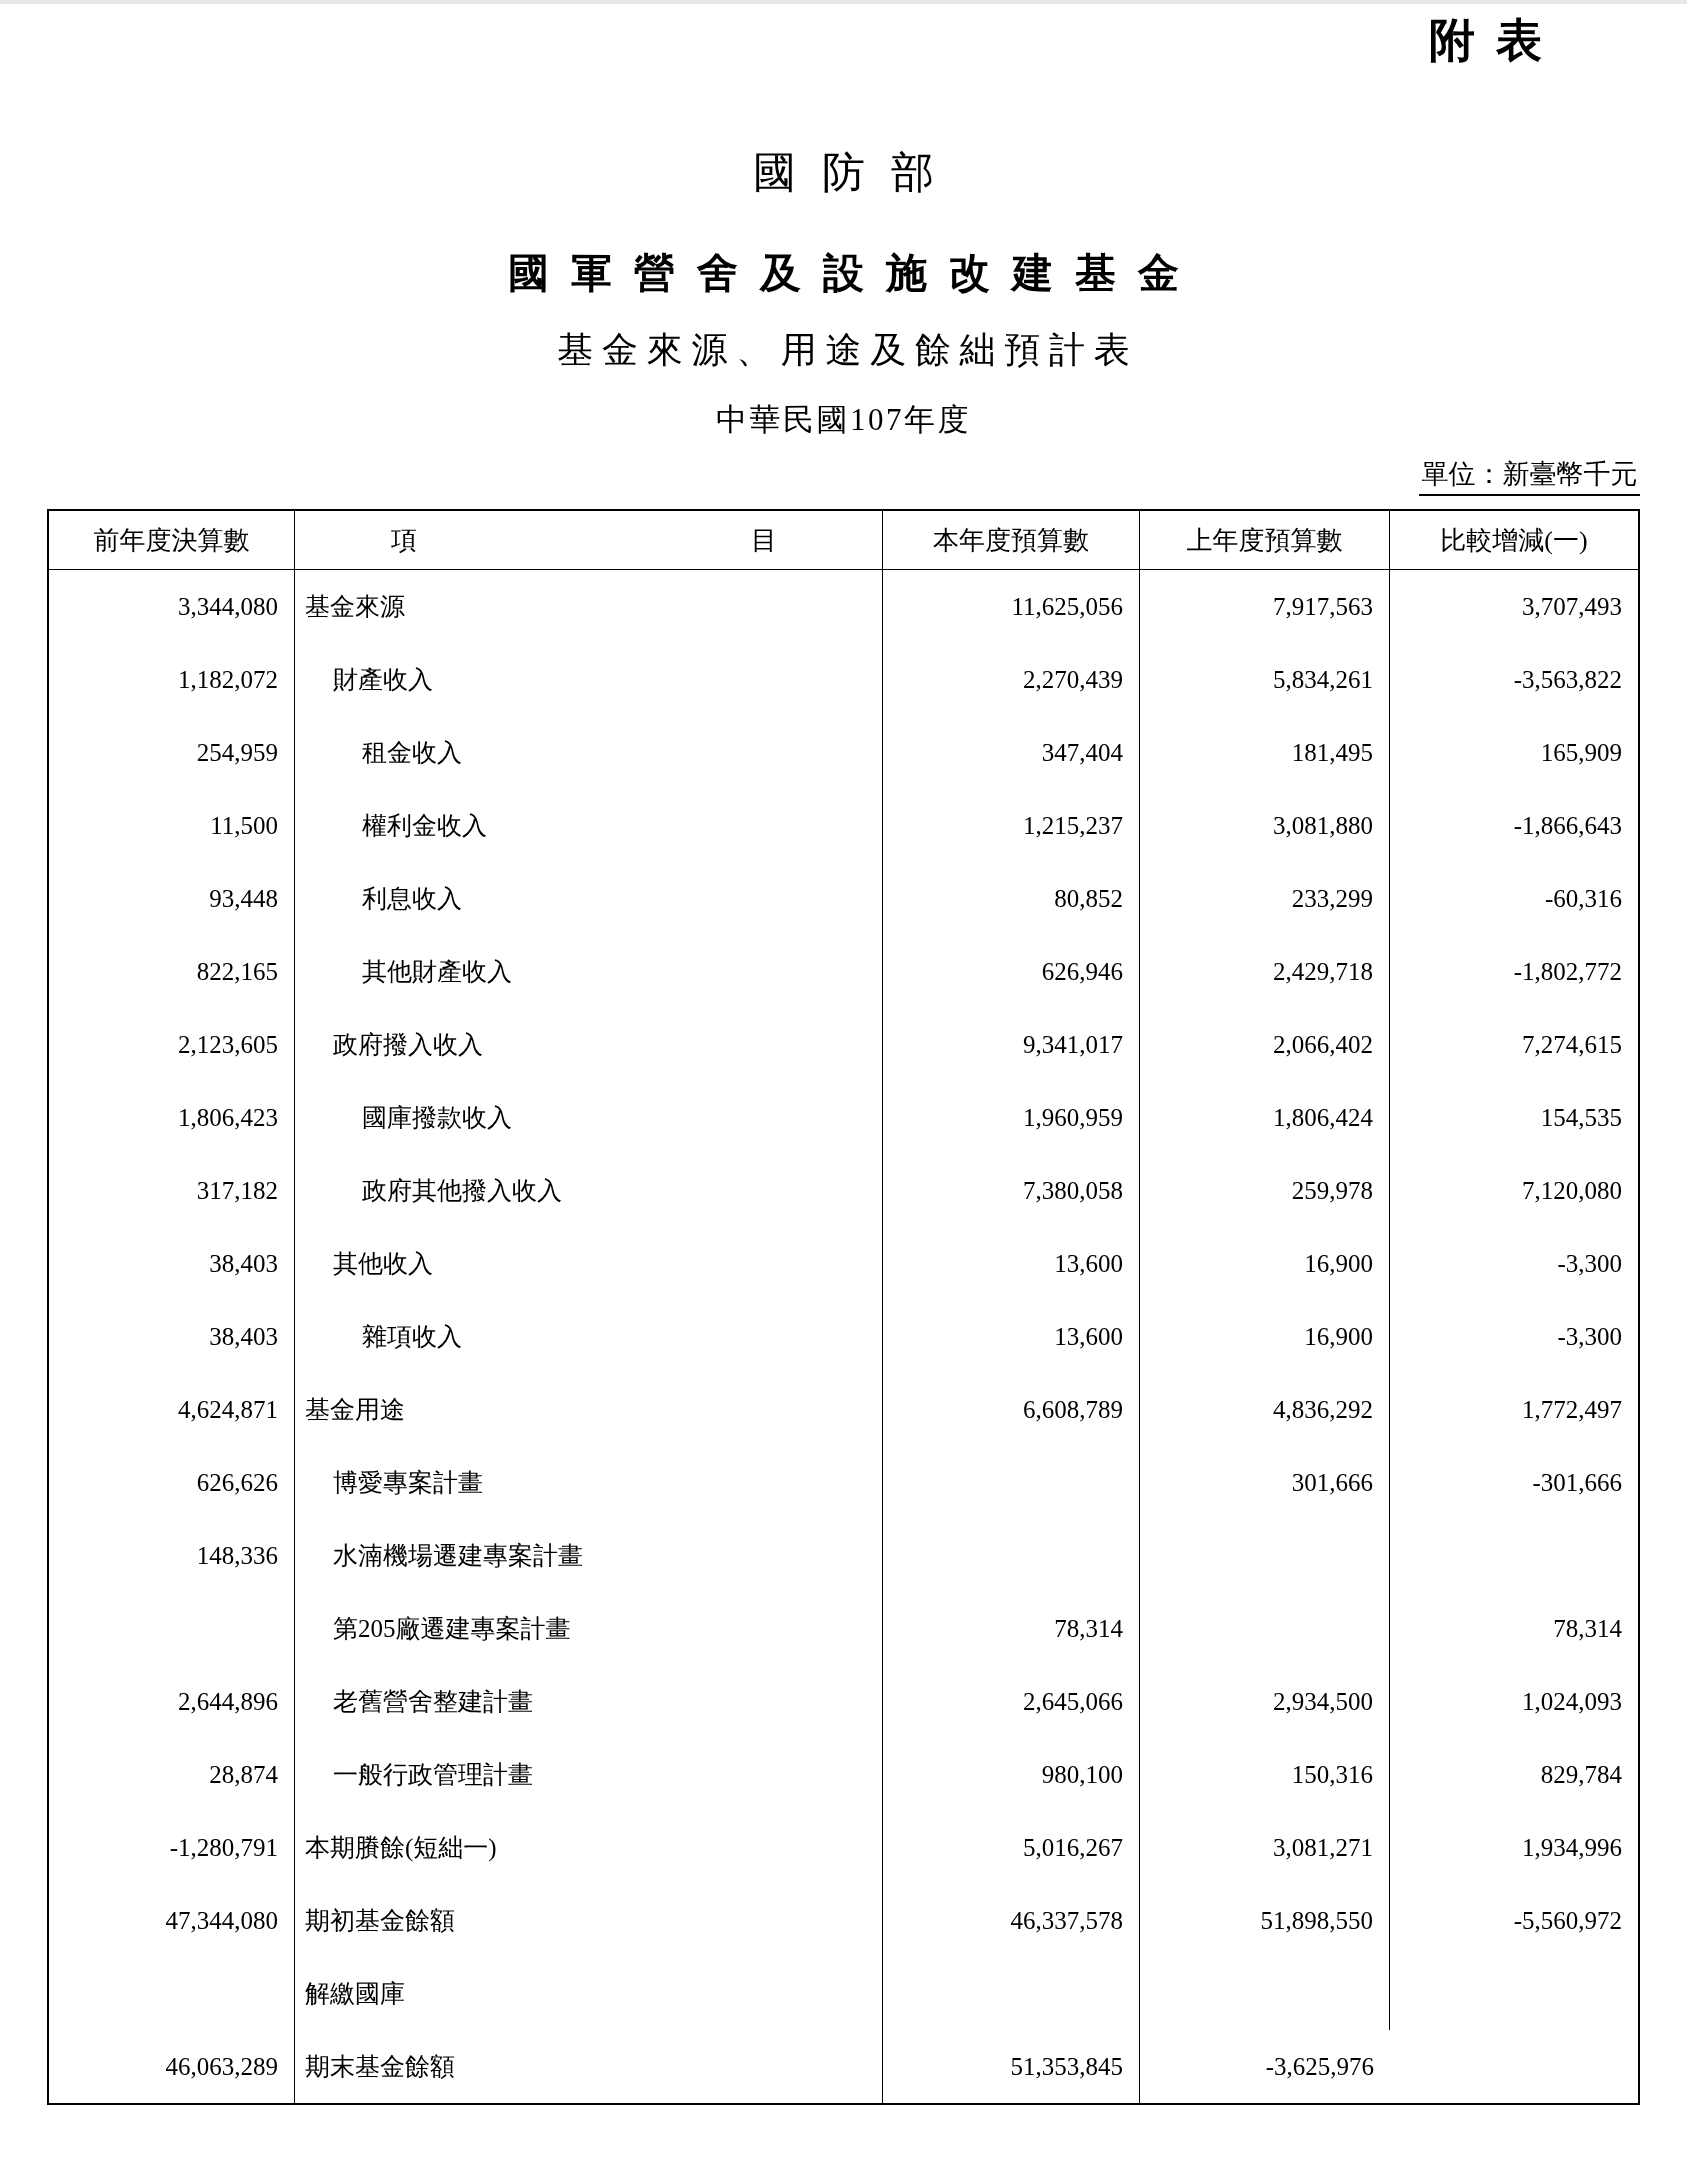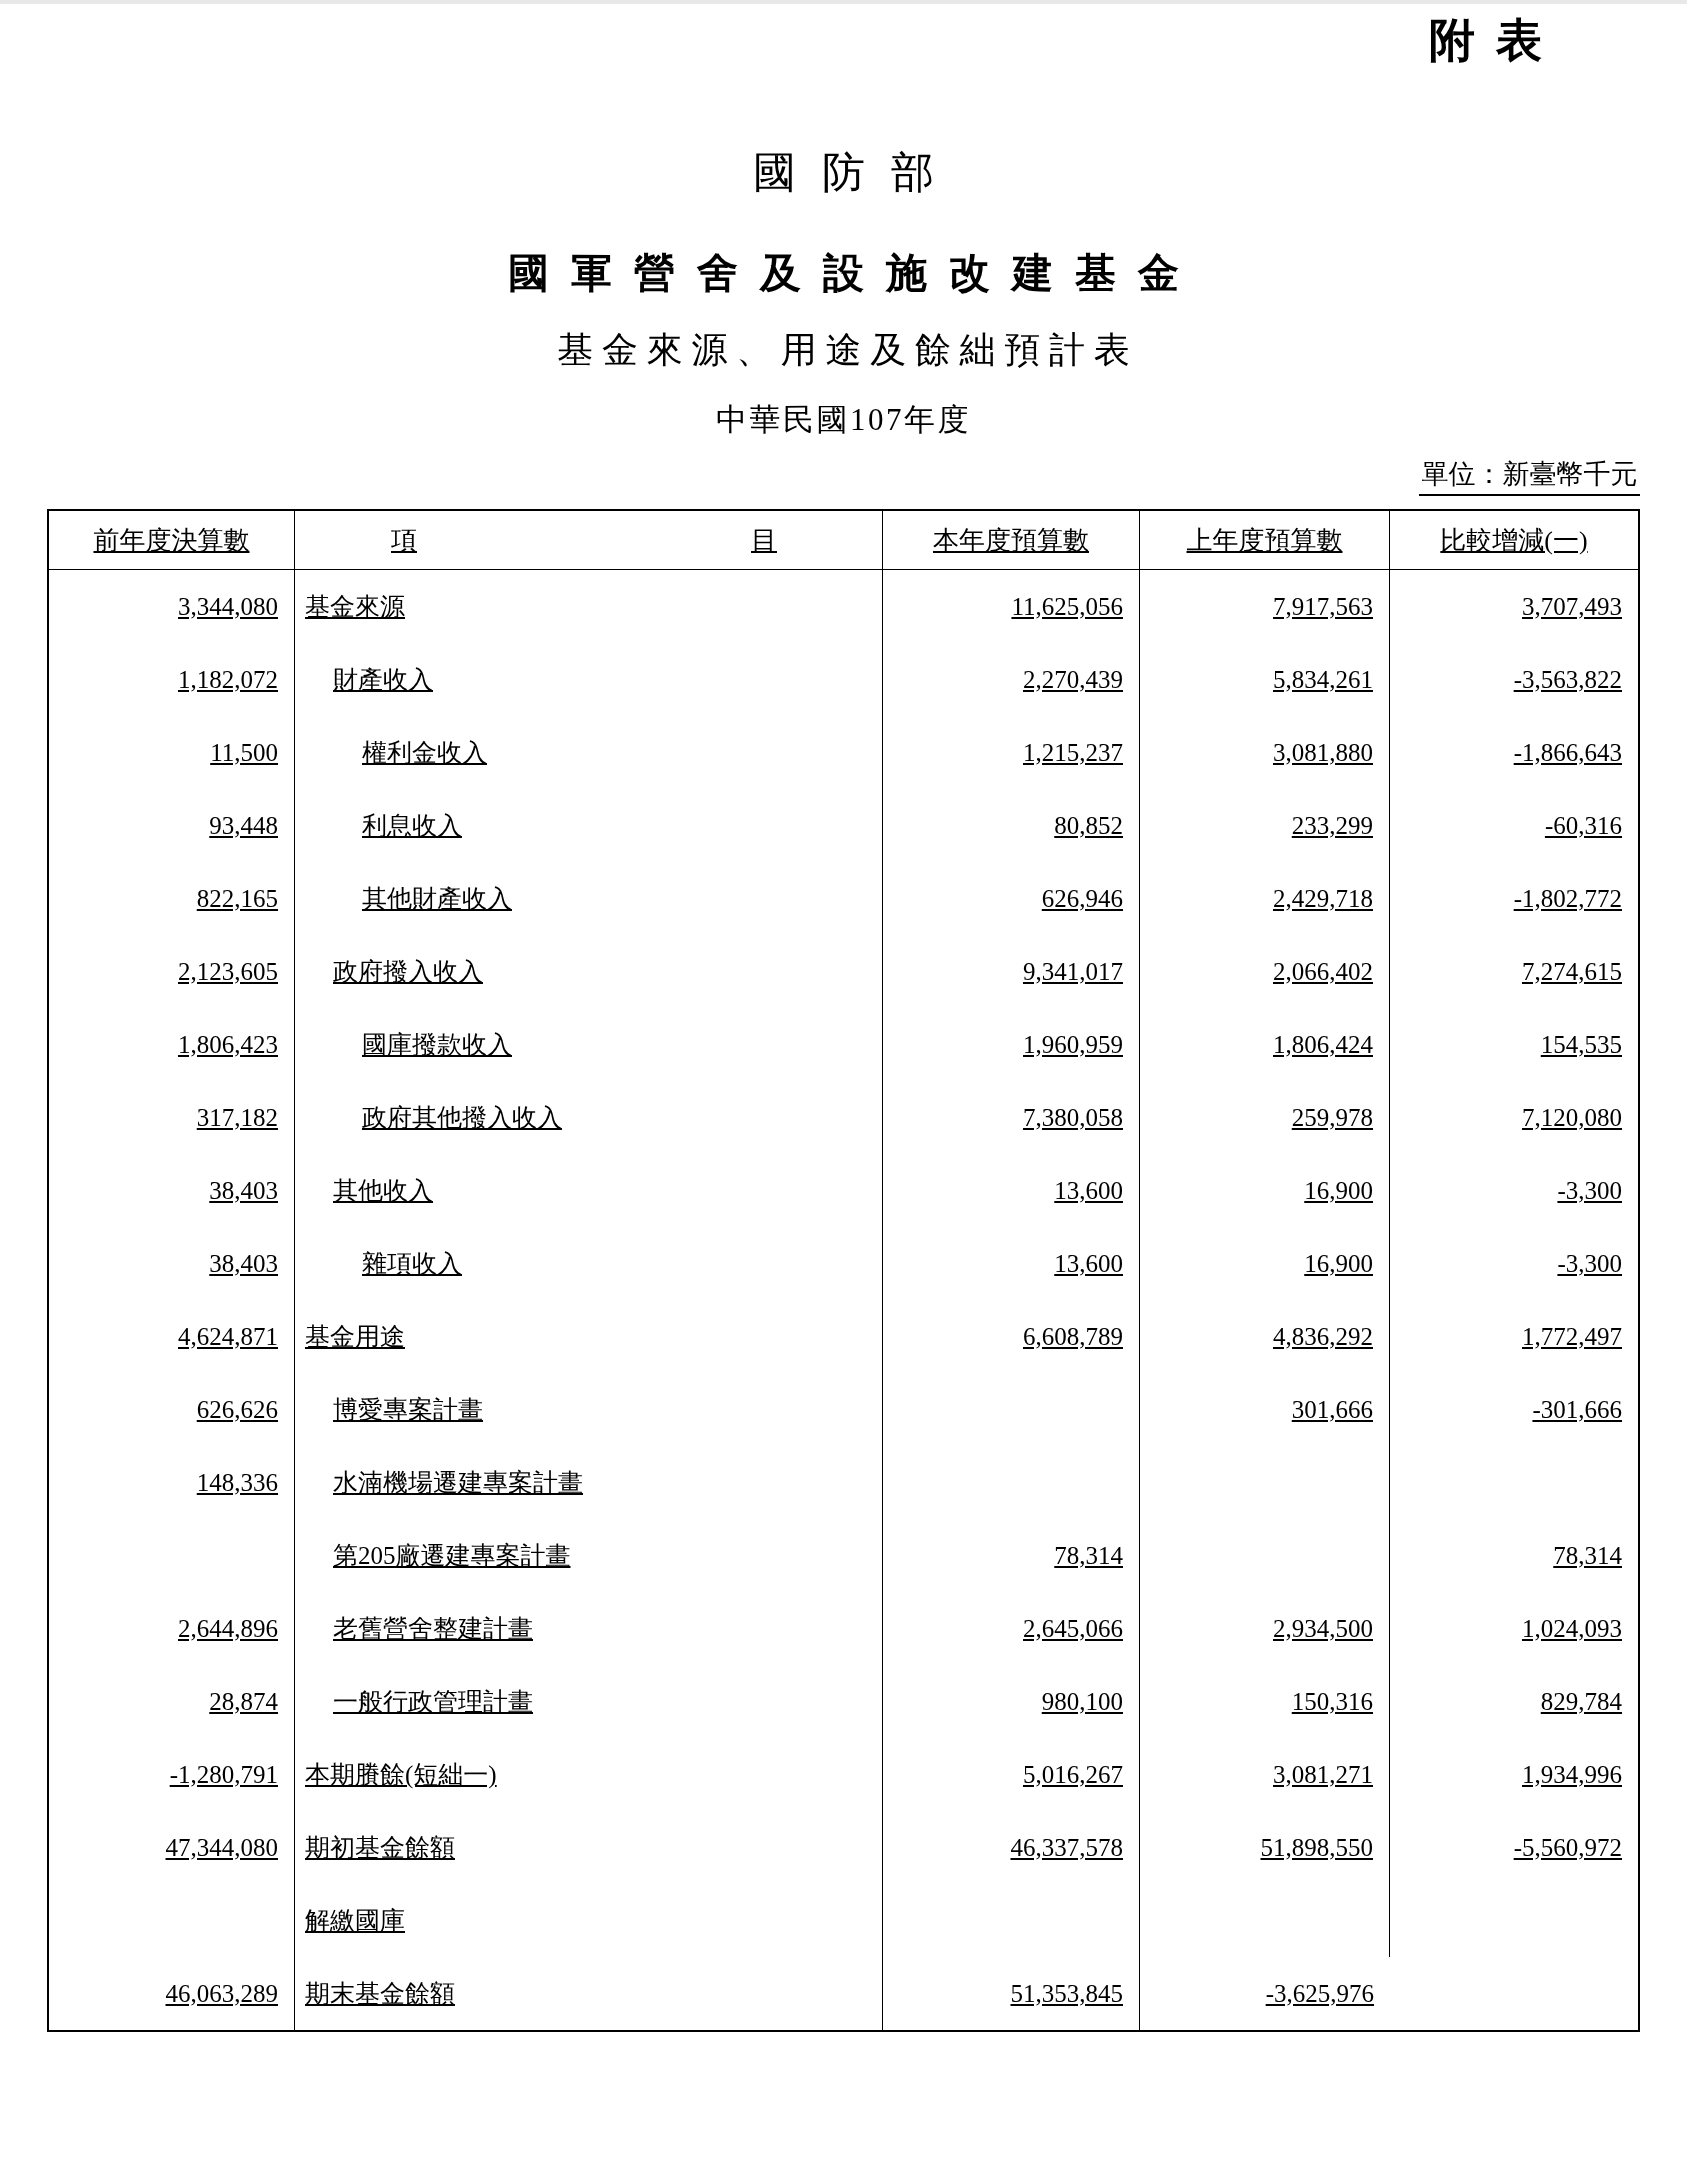--- a/index.html
+++ b/index.html
@@ -62,21 +62,20 @@
     border-bottom: 2.5px solid #000;
     padding: 0 2.5px 6.2px 2.5px;
   }
   .budget-table {
     margin: 13.6px 47px 0 47px;
     border: 2.5px solid #000;
   }
   .trow {
     display: grid;
     grid-template-columns: 246px 588px 257px 250px auto;
-    text-decoration: underline;
   }
   .cell {
     border-right: 1.9px solid #000;
     display: flex;
     align-items: center;
     font-size: 25px;
     min-height: 73px;
   }
   .cell:last-child { border-right: none; }
   .thead .cell {
@@ -139,20 +138,27 @@
           <div class="cell num">3,707,493</div>
         </div>
         <div class="trow">
           <div class="cell num">1,182,072</div>
           <div class="cell item indent-1">財產收入</div>
           <div class="cell num">2,270,439</div>
           <div class="cell num">5,834,261</div>
           <div class="cell num">-3,563,822</div>
         </div>
         <div class="trow">
+          <div class="cell num">254,959</div>
+          <div class="cell item indent-2">租金收入</div>
+          <div class="cell num">347,404</div>
+          <div class="cell num">181,495</div>
+          <div class="cell num">165,909</div>
+        </div>
+        <div class="trow">
           <div class="cell num">11,500</div>
           <div class="cell item indent-2">權利金收入</div>
           <div class="cell num">1,215,237</div>
           <div class="cell num">3,081,880</div>
           <div class="cell num">-1,866,643</div>
         </div>
         <div class="trow">
           <div class="cell num">93,448</div>
           <div class="cell item indent-2">利息收入</div>
           <div class="cell num">80,852</div>

